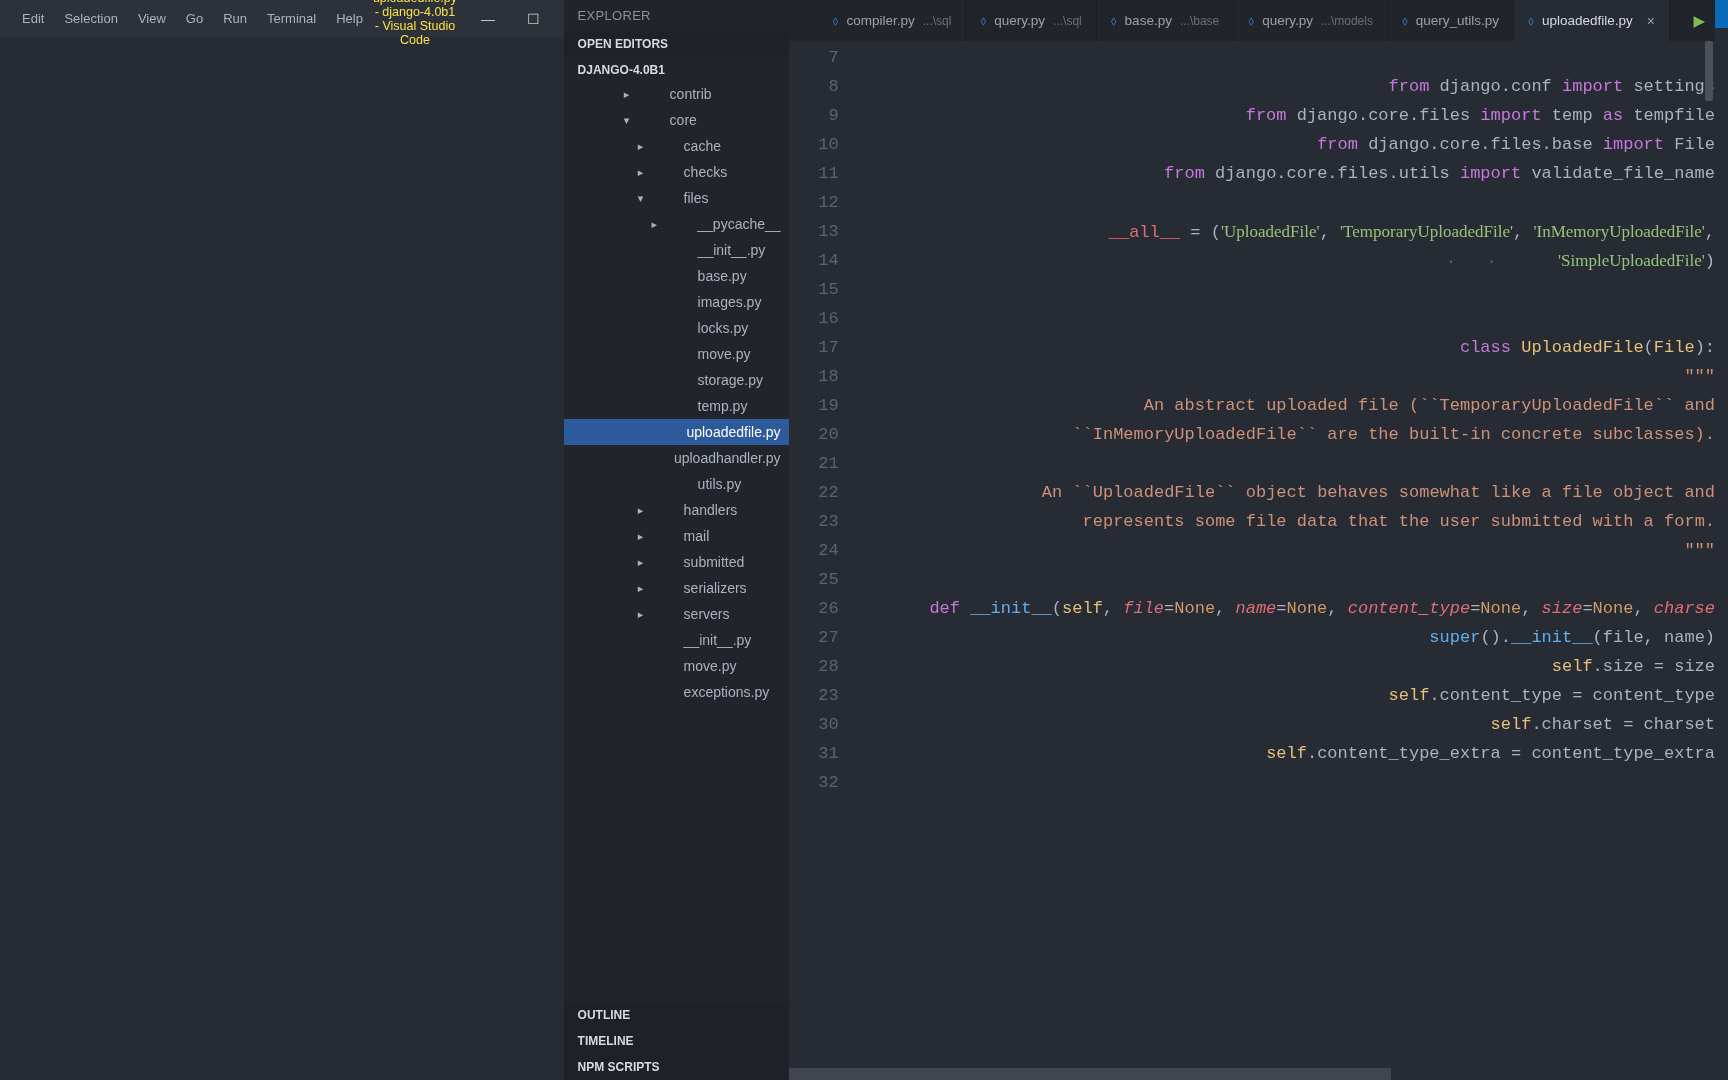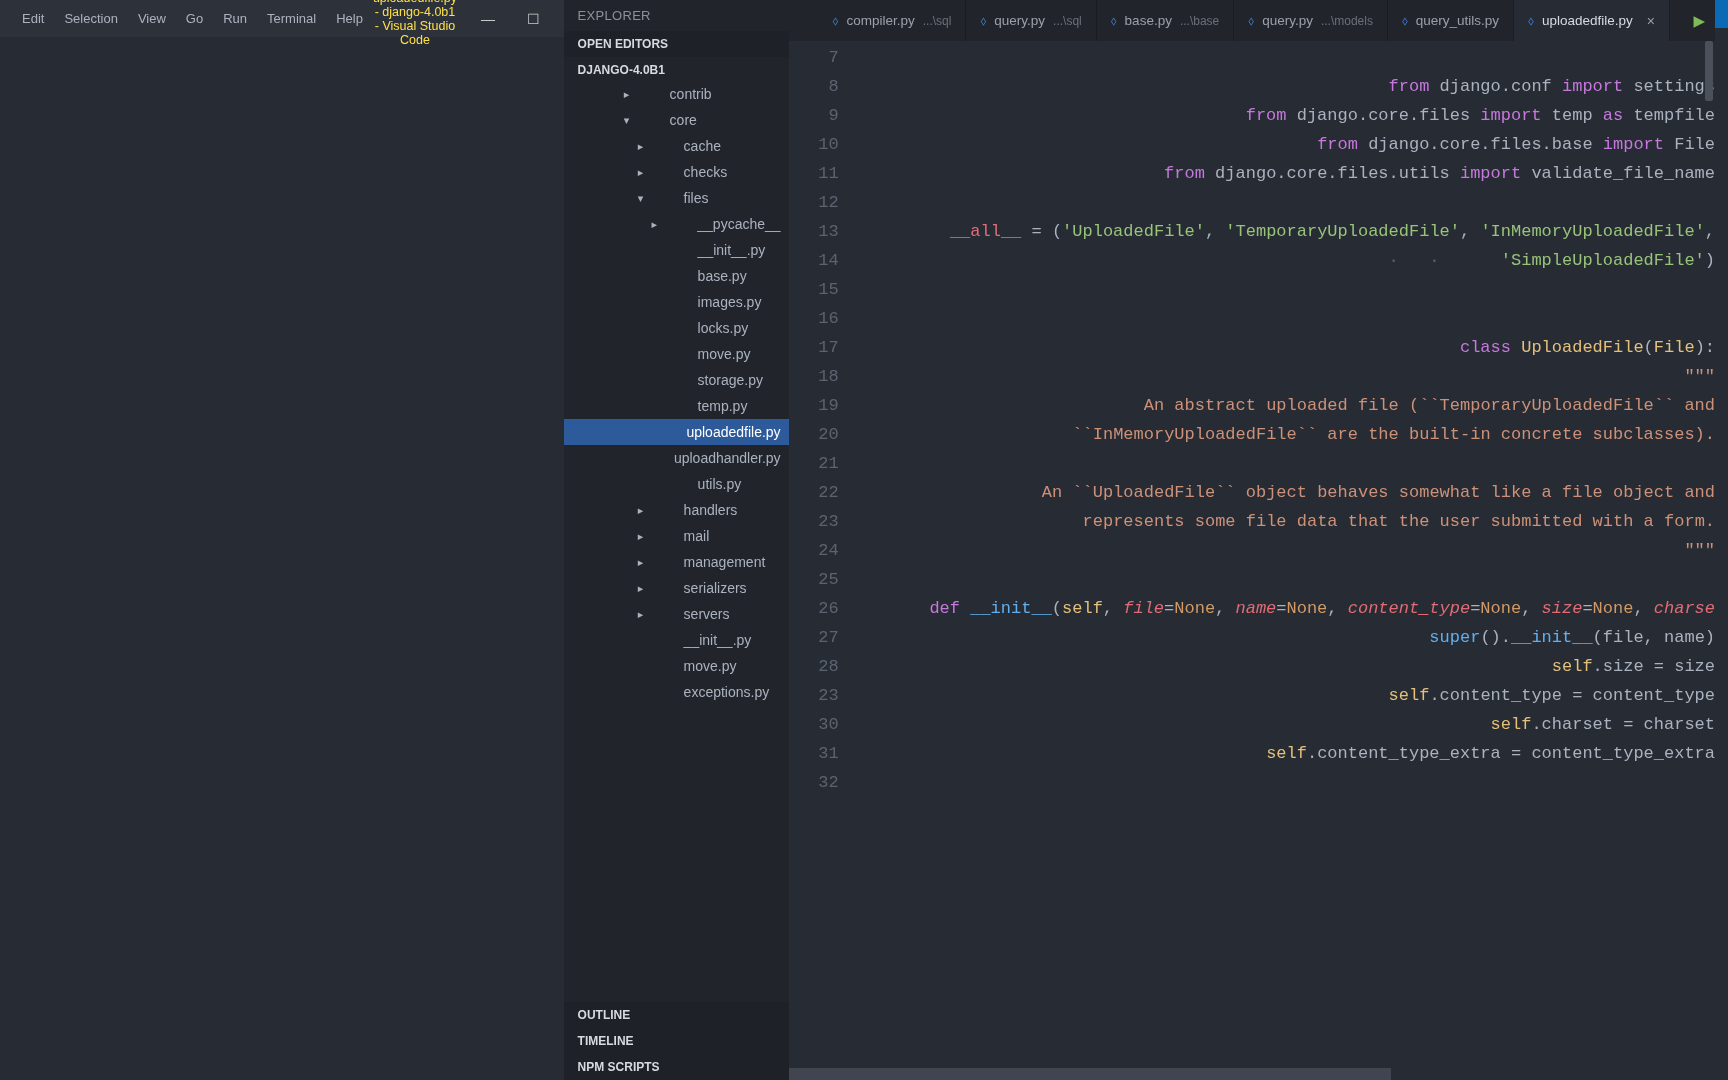--- a/index.html
+++ b/index.html
@@ -91,21 +91,21 @@
   .gutter { width: 70px; text-align: right; padding-right: 20px; color: #5c6370; user-select: none; }
   .gutter .ln { height: 29px; }
   .src { flex: 1; white-space: pre; color: var(--fg); position: relative; padding-left: 30px; text-align: right;}
   .src .line { height: 29px; }
   .minimap { position:absolute; right:2px; top:0; width:8px; height: 60px; background:#4b505a; border-radius:2px; }
   .hscroll { position: absolute; left: 0; bottom: 0; height: 12px; width: 65%; background: rgba(130,138,150,.28); }
 
   
   .kw { color: var(--kw); }
   .fn { color: var(--fn); }
-  .str { color: var(--str); }
+  .str { color: var(--str); font-family: Liberation Serif, serif; }
   .cls { color: var(--cls); }
   .ds { color: var(--doc); }
   .op { color: var(--op); }
   .va { color: var(--var); }
   .bi { color: var(--builtin); }
   .pa { color: var(--var); font-style: italic;}
   .sl { color: var(--cls); }
   .wg { color: #5c6370; } 
 
   
@@ -228,21 +228,21 @@
             <span>handlers</span>
           </div>
           <div class="tree-item">
             <span class="pad" style="width:26px"></span>
             <span class="chev r"></span>
             <span>mail</span>
           </div>
           <div class="tree-item">
             <span class="pad" style="width:26px"></span>
             <span class="chev r"></span>
-            <span>management</span>
+            <span>submitted</span>
           </div>
           <div class="tree-item">
             <span class="pad" style="width:26px"></span>
             <span class="chev r"></span>
             <span>serializers</span>
           </div>
           <div class="tree-item">
             <span class="pad" style="width:26px"></span>
             <span class="chev r"></span>
             <span>servers</span>

